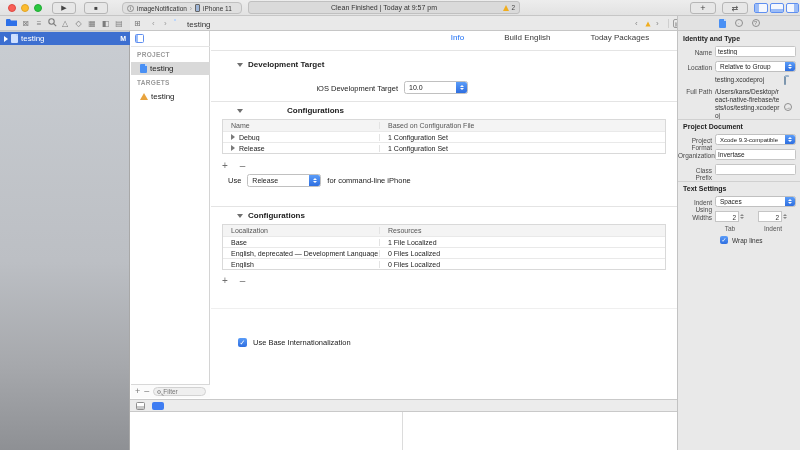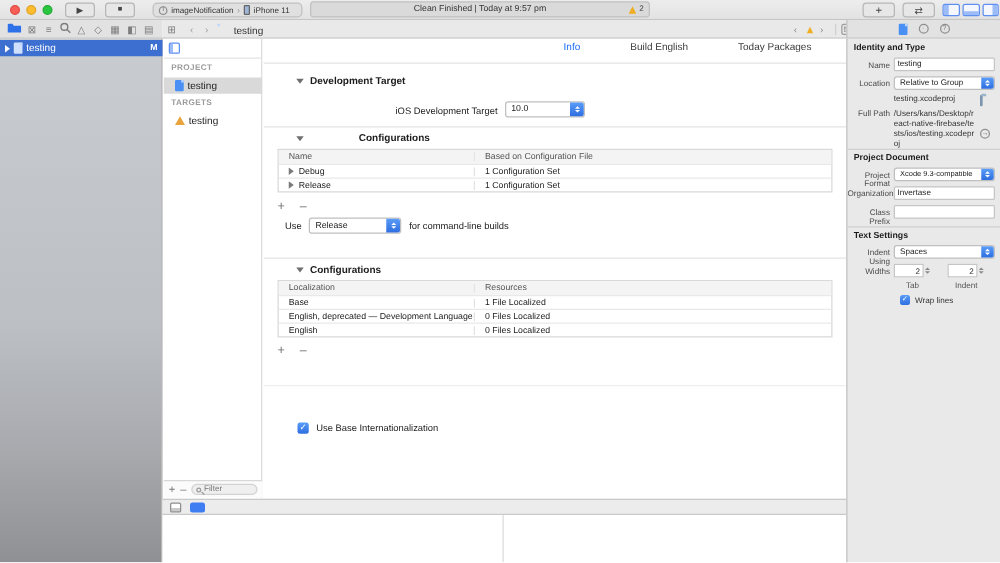--- a/index.html
+++ b/index.html
@@ -270,21 +270,21 @@
   </div>
   <div class="abs inline" style="left:228px;top:174px;">
     <span>Use</span>
     <span class="popup" style="width:74px;height:13px;">
       <span class="txt">Release</span>
       <span class="cap">
           <span class="u"></span>
           <span class="d"></span>
         </span>
     </span>
-    <span>for command-line builds</span>
+    <span>for command-line iPhone</span>
   </div>
 
   <div class="abs hairline" style="left:211px;top:206px;width:466px;"></div>
   <div class="abs sechead" style="left:237px;top:211px;">
     <span class="tri-d"></span>
     <span>Configurations</span>
   </div>
   <div class="abs tbl" style="top:224px;">
     <div class="trow head">
       <span class="c1">Localization</span>

